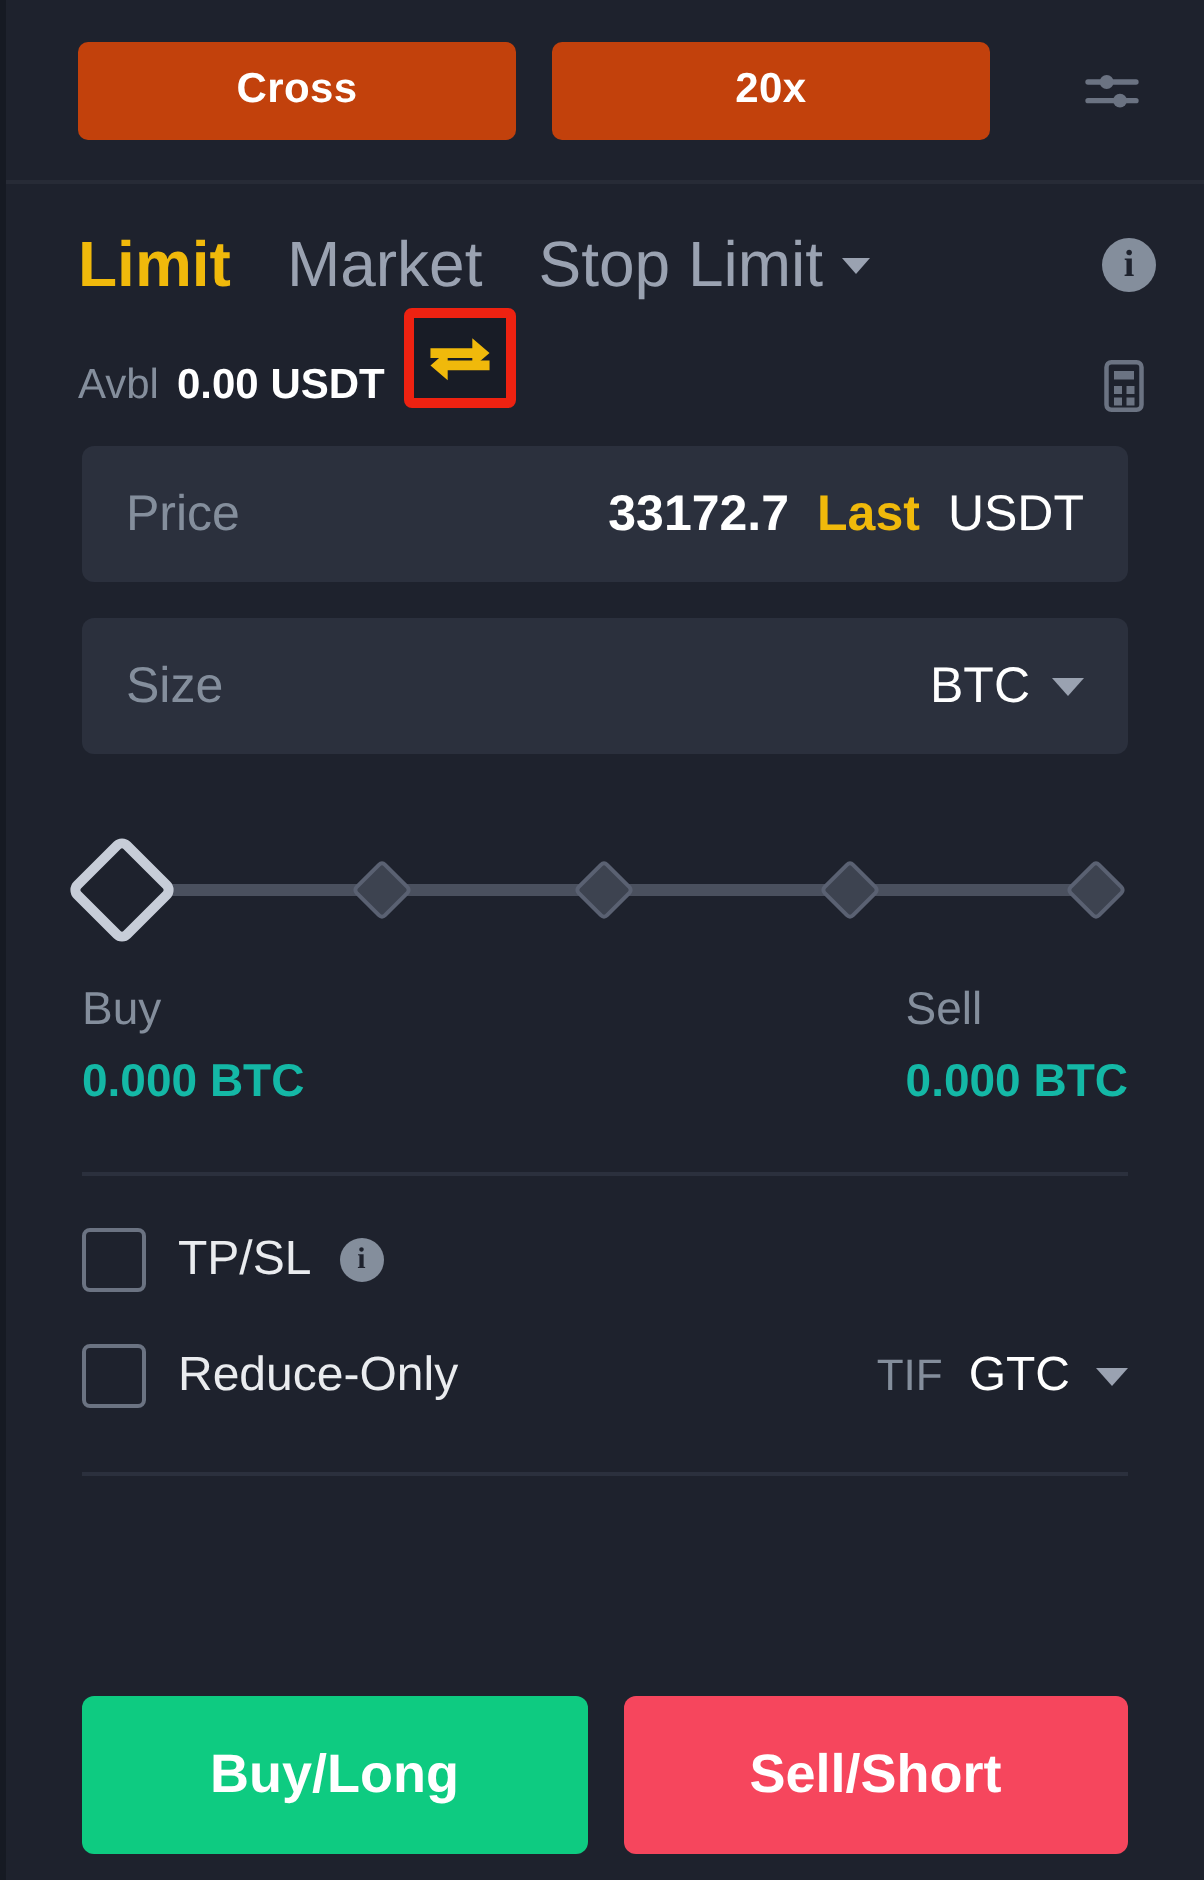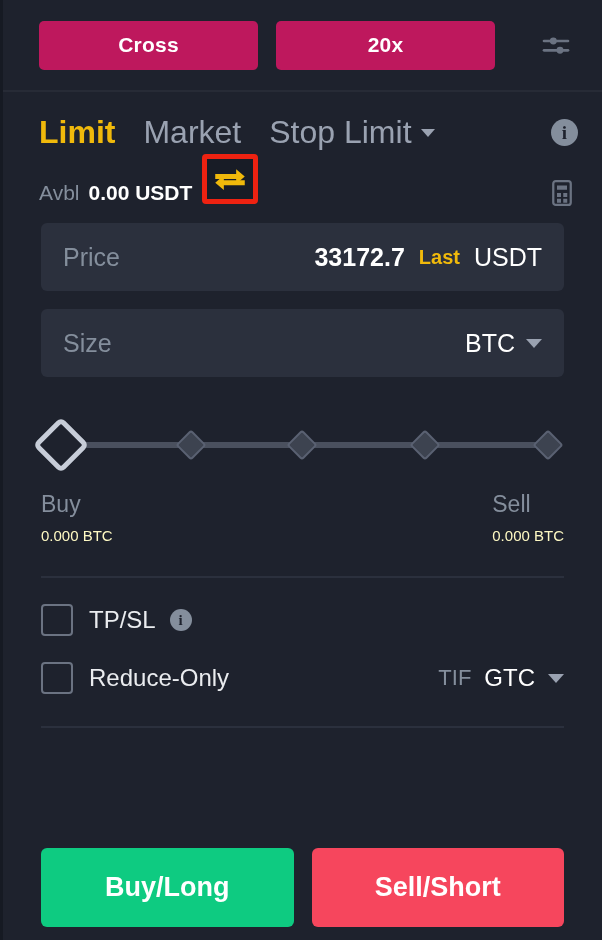--- a/index.html
+++ b/index.html
@@ -28,21 +28,21 @@
     height: 92px;
     display: flex;
     align-items: center;
     padding: 0 24px 0 36px;
     gap: 18px;
     border-bottom: 2px solid #272b36;
     flex: 0 0 auto;
   }
   .mode-btn {
     height: 49px;
-    background: #be185d;
+    background: #c2410c;
     border: none;
     border-radius: 5px;
     color: #ffffff;
     font-size: 21px;
     font-weight: bold;
     font-family: "Liberation Sans", sans-serif;
     cursor: pointer;
     letter-spacing: 0.2px;
   }
   .mode-btn.cross { width: 219px; }
@@ -146,21 +146,21 @@
     cursor: text;
   }
   .field-ph { font-size: 25px; color: #848e9c; }
   .field-right {
     margin-left: auto;
     display: flex;
     align-items: center;
     gap: 14px;
   }
   .field-val { font-size: 25px; color: #ffffff; font-weight: bold; }
-  .field-last { font-size: 20px; color: #f0b90b; font-weight: bold; cursor: pointer; }
+  .field-last { font-size: 25px; color: #f0b90b; font-weight: bold; cursor: pointer; }
   .field-unit { font-size: 25px; color: #ffffff; }
   .unit-dd { display: inline-flex; align-items: center; gap: 11px; cursor: pointer; }
   .caret-sm {
     width: 0; height: 0;
     border-left: 8px solid transparent;
     border-right: 8px solid transparent;
     border-top: 9px solid #9aa2b1;
   }
 
   
@@ -204,21 +204,21 @@
   
   .est-row {
     display: flex;
     align-items: center;
     padding: 24px 38px 0 38px;
     flex: 0 0 auto;
   }
   .est { display: flex; align-items: baseline; gap: 9px; flex-direction: column; }
   .est.right { margin-left: auto; }
   .est-label { font-size: 23px; color: #848e9c; }
-  .est-value { font-size: 15px; color: #fef9c3; font-weight: normal; }
+  .est-value { font-size: 23px; color: #14b8a6; font-weight: bold; }
 
   .divider {
     height: 2px;
     background: #2b303d;
     margin: 32px 38px 0 38px;
     flex: 0 0 auto;
   }
 
   
   .check-row {

